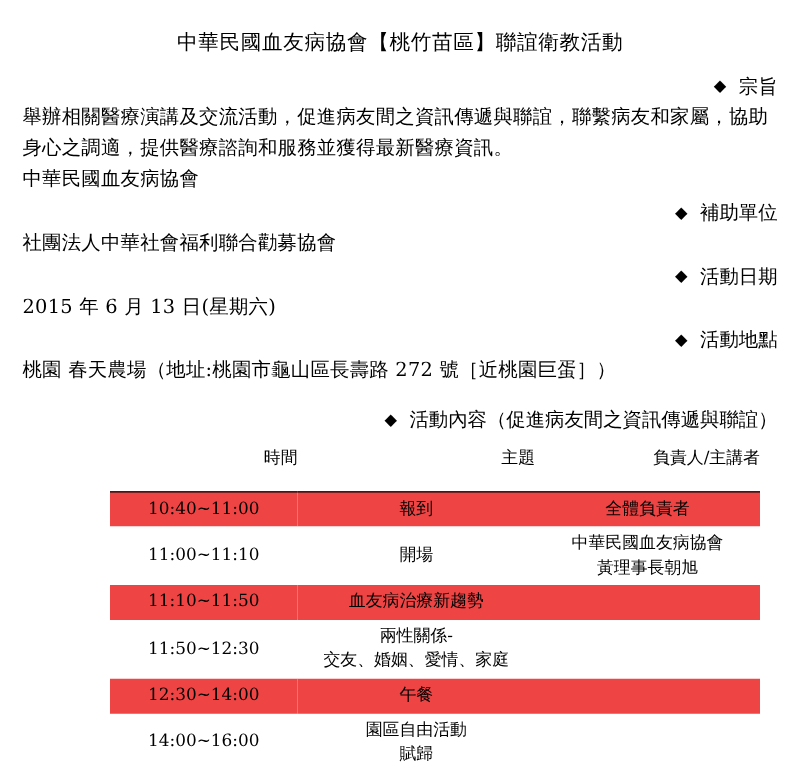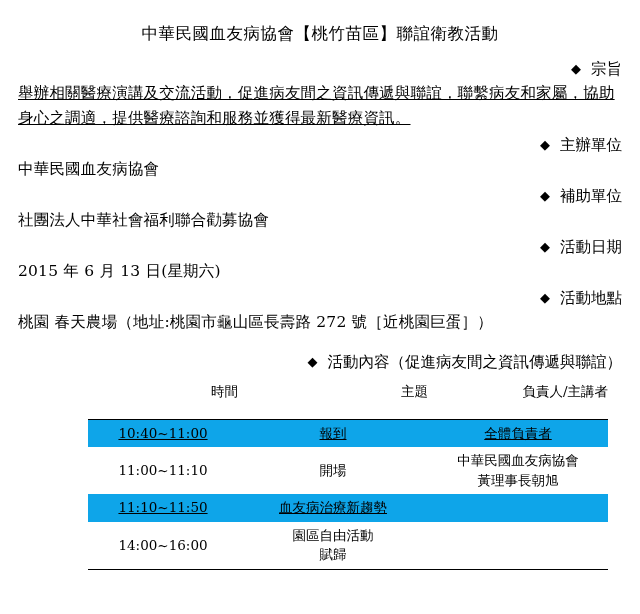--- a/index.html
+++ b/index.html
@@ -44,21 +44,20 @@
     font-size: 15.5px;
     line-height: 1.6;
     margin: 0;
     letter-spacing: 0.2px;
   }
   .para {
     font-size: 15.5px;
     line-height: 1.62;
     margin: 0;
     letter-spacing: 0.2px;
-    text-decoration: underline;
   }
   .spacer-md { height: 13px; }
 
   table.schedule {
     width: 520px;
     margin: 6px auto 0 70px;
     border-collapse: collapse;
     font-size: 13.5px;
   }
   table.schedule th {
@@ -67,22 +66,21 @@
     padding: 3px 0 18px 0;
     text-align: right;
   }
   table.schedule td {
     padding: 4px 0;
     text-align: center;
     vertical-align: middle;
     line-height: 1.45;
   }
   table.schedule tr.shaded td {
-    background: #0ea5e9;
-    text-decoration: underline;
+    background: #ef4444;
   }
   table.schedule thead tr {
     border-bottom: 1.2px solid #000;
   }
   table.schedule tbody tr:last-child td {
     border-bottom: 1.2px solid #000;
   }
   .col-time { width: 150px; font-family: "DejaVu Serif","Liberation Serif",serif; }
   .col-topic { width: 190px; }
   .col-host { width: 180px; }
@@ -93,23 +91,20 @@
 
 <div class="page">
 
   <div class="doc-title">中華民國血友病協會【桃竹苗區】聯誼衛教活動</div>
 
   <div class="section-head">
     <span class="diamond">◆</span><span>宗旨</span>
   </div>
   <div class="para">舉辦相關醫療演講及交流活動，促進病友間之資訊傳遞與聯誼，聯繫病友和家屬，協助身心之調適，提供醫療諮詢和服務並獲得最新醫療資訊。</div>
 
-  <div class="section-head">
-    <span class="diamond">◆</span><span>主辦單位</span>
-  </div>
   <div class="body-line">中華民國血友病協會</div>
 
   <div class="section-head">
     <span class="diamond">◆</span><span>補助單位</span>
   </div>
   <div class="body-line">社團法人中華社會福利聯合勸募協會</div>
 
   <div class="section-head">
     <span class="diamond">◆</span><span>活動日期</span>
   </div>
@@ -147,20 +142,33 @@
           <span class="multi">中華民國血友病協會</span>
           <span class="multi">黃理事長朝旭</span>
         </td>
       </tr>
       <tr class="shaded">
         <td class="col-time">11:10~11:50</td>
         <td class="col-topic">血友病治療新趨勢</td>
         <td class="col-host"></td>
       </tr>
       <tr>
+        <td class="col-time">11:50~12:30</td>
+        <td class="col-topic">
+          <span class="multi">兩性關係-</span>
+          <span class="multi">交友、婚姻、愛情、家庭</span>
+        </td>
+        <td class="col-host"></td>
+      </tr>
+      <tr class="shaded">
+        <td class="col-time">12:30~14:00</td>
+        <td class="col-topic">午餐</td>
+        <td class="col-host"></td>
+      </tr>
+      <tr>
         <td class="col-time">14:00~16:00</td>
         <td class="col-topic">
           <span class="multi">園區自由活動</span>
           <span class="multi">賦歸</span>
         </td>
         <td class="col-host"></td>
       </tr>
     </tbody>
   </table>
 

